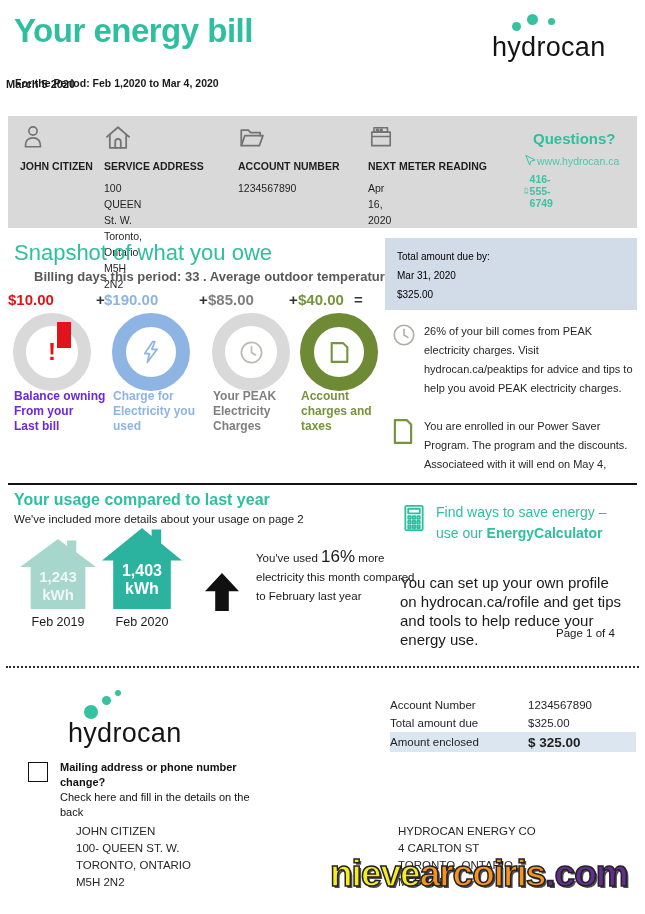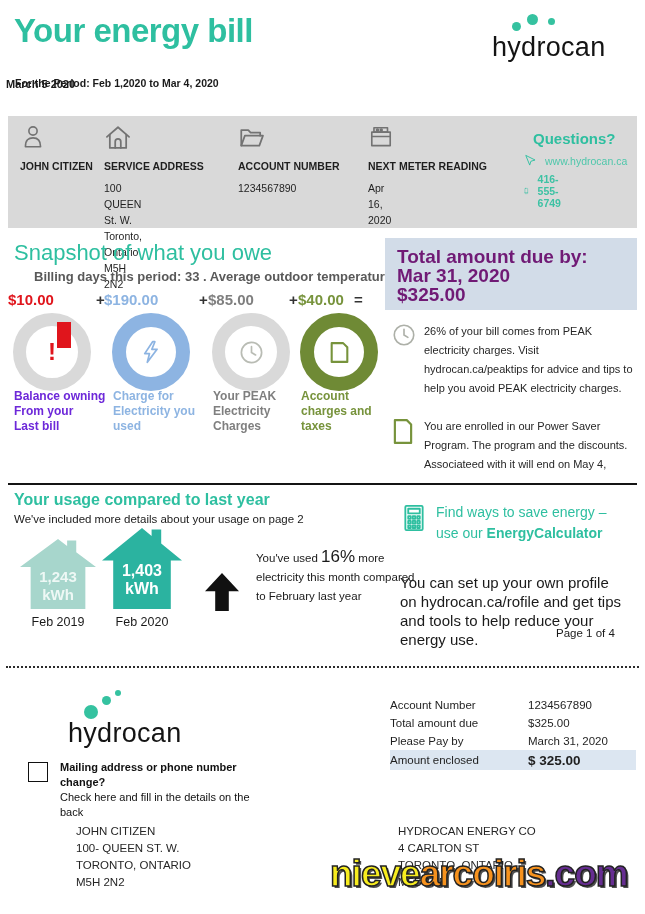--- a/index.html
+++ b/index.html
@@ -24,37 +24,37 @@
   
   .info-bar { left:8px; top:116px; width:629px; height:112px; background:#D9D9D9; }
   .info-col { position:absolute; top:0; }
   .ic { display:block; }
   .ic.gray path, .ic.gray circle, .ic.gray rect, .ic.gray line { fill:none; stroke:#737373; stroke-width:1.5; stroke-linejoin:round; stroke-linecap:round; }
   .ic.teal path, .ic.teal circle, .ic.teal rect, .ic.teal line { fill:none; stroke:#2EBFA0; stroke-width:1.6; stroke-linejoin:round; stroke-linecap:round; }
   .info-icon { position:absolute; top:8px; left:0; }
   .info-label { position:absolute; top:44px; left:0; font-size:10.5px; font-weight:bold; color:#1f1f1f; white-space:nowrap; }
   .info-value { position:absolute; top:64px; left:0; font-size:10.5px; color:#1f1f1f; line-height:16px; white-space:pre-line; }
   .q-title { position:absolute; top:14px; left:10px; font-size:15px; font-weight:bold; color:#2EBFA0; }
-  .q-row { position:absolute; left:0; display:flex; align-items:center; gap:8px; color:#4fc7ab; font-size:10.5px; }
+  .q-row { position:absolute; left:0; display:flex; align-items:center; gap:0; color:#4fc7ab; font-size:10.5px; }
   .q-row.site { top:38px; }
   .q-row.phone { top:57px; font-weight:bold; color:#3dc2a4; }
 
   
   .snap-title { left:14px; top:240px; font-size:22px; font-weight:normal; color:#2EBFA0; }
   .snap-sub { left:15px; top:269px; font-size:13px; font-weight:bold; color:#595959;padding-left:19px; }
   .amount { top:291px; font-size:15px; font-weight:bold; text-align:left; }
   .op { top:291px; font-size:15px; font-weight:bold; color:#333; }
   .donut { top:313px; width:78px; height:78px; border-radius:50%; display:flex; align-items:center; justify-content:center; }
   .donut .tab { position:absolute; left:31px; top:-4px; width:14px; height:26px; background:#E0151C; }
   .bang { color:#E0151C; font-size:24px; font-weight:bold; }
   .donut-label { top:389px; font-size:12px; font-weight:bold; line-height:15px; white-space:pre-line; }
 
   
   .due-box { left:385px; top:238px; width:252px; height:72px; background:#D2DCE8; padding:9px 12px; }
-  .due-box div { font-size:19px; font-weight:bold; color:#701a75; line-height:19px; }
+  .due-box div { font-size:10px; font-weight:normal; color:#000000; line-height:19px; }
   .tip-text { font-size:11px; color:#262626; line-height:19px; width:213px; }
 
   .divider { left:8px; top:483px; width:629px; border-top:2px solid #141414; }
 
   
   .usage-title { left:14px; top:491px; font-size:16px; font-weight:bold; color:#2EBFA0; }
   .usage-sub { left:14px; top:513px; font-size:11.5px; color:#1a1a1a; }
   .house { position:absolute; }
   .house-shape { position:absolute; inset:0;
     clip-path:polygon(50% 0%,62% 10%,62% 2%,74% 2%,74% 19%,100% 40%,86% 40%,86% 100%,14% 100%,14% 40%,0% 40%); }
@@ -281,24 +281,20 @@
 
   <div class="abs remit-table">
     <div class="remit-row">
       <span class="lbl">Account Number</span>
       <span class="val">1234567890</span>
     </div>
     <div class="remit-row">
       <span class="lbl">Total amount due</span>
       <span class="val">$325.00</span>
     </div>
-    <div class="remit-row">
-      <span class="lbl">Please Pay by</span>
-      <span class="val">March 31, 2020</span>
-    </div>
     <div class="remit-row hl">
       <span class="lbl">Amount enclosed</span>
       <span class="val">$ 325.00</span>
     </div>
   </div>
 
   <div class="abs cb"></div>
   <div class="abs cb-text">
     <div class="b">Mailing address or phone number change?</div>
     <div>Check here and fill in the details on the back</div>

